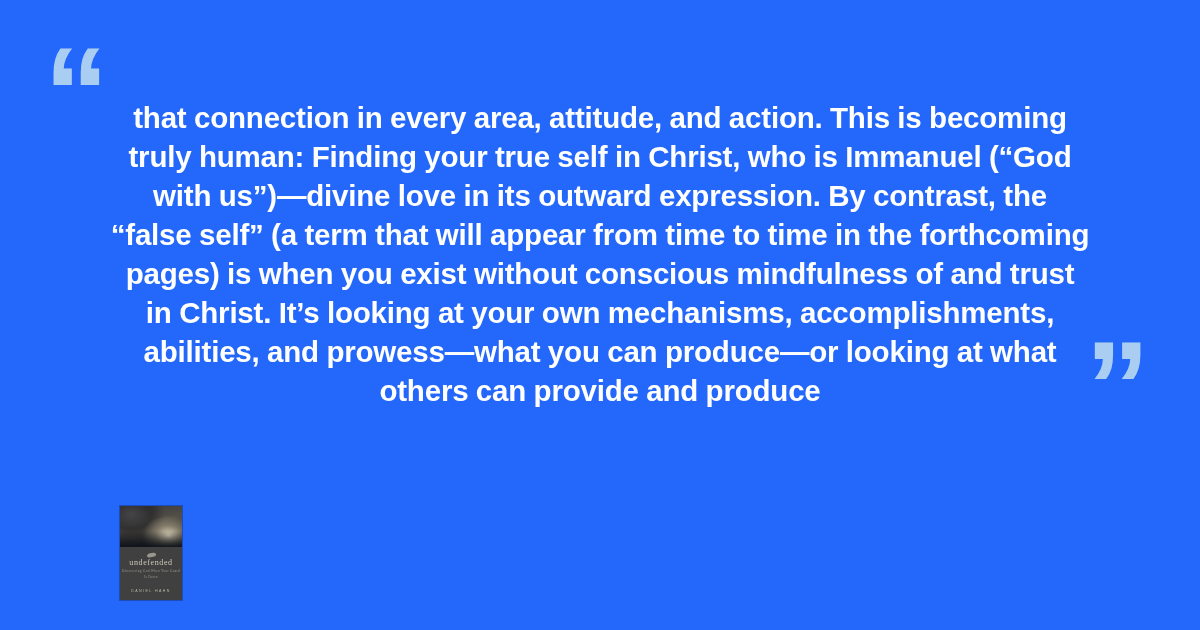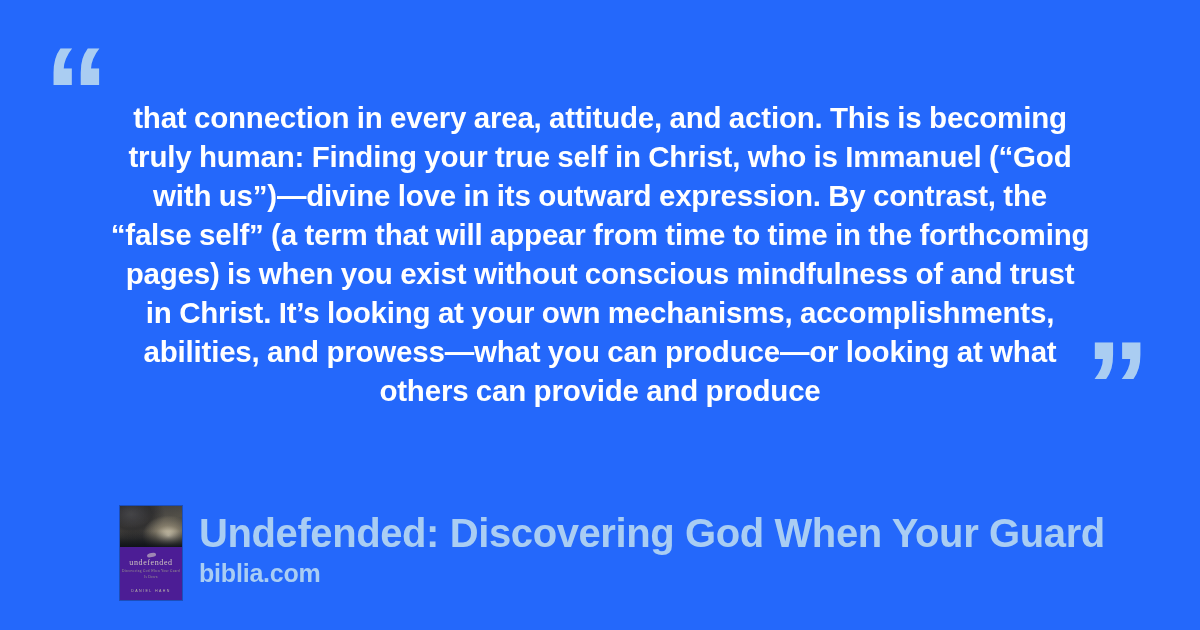--- a/index.html
+++ b/index.html
@@ -72,21 +72,21 @@
     height: 96px;
     display: flex;
     flex-direction: row;
     align-items: flex-start;
   }
   .book-cover {
     position: relative;
     width: 62px;
     height: 94px;
     flex: 0 0 62px;
-    background: #4c1d95;
+    background: #404040;
     overflow: hidden;
     box-shadow: 0 0 0 1px rgba(0,0,0,0.25);
   }
   .cover-sky {
     position: absolute;
     left: 0; top: 0;
     width: 100%;
     height: 44%;
     background:
       radial-gradient(ellipse 60% 70% at 78% 72%, rgba(236,226,198,0.95) 0%, rgba(180,168,140,0.55) 35%, rgba(40,40,42,0.05) 70%),
@@ -191,20 +191,16 @@
     <div class="book-cover">
       <div class="cover-sky"></div>
       <div class="cover-bird"></div>
       <div class="cover-title">undefended</div>
       <div class="cover-sub">Discovering God
 When Your
 Guard Is Down</div>
       <div class="cover-author">DANIEL HAHN</div>
     </div>
 
-    <div class="footer-text">
-      <div class="book-title">Undefended: Discovering God When Your Guard</div>
-      <div class="site-name">biblia.com</div>
-    </div>
 
   </div>
 
 </div>
 
 </body></html>

